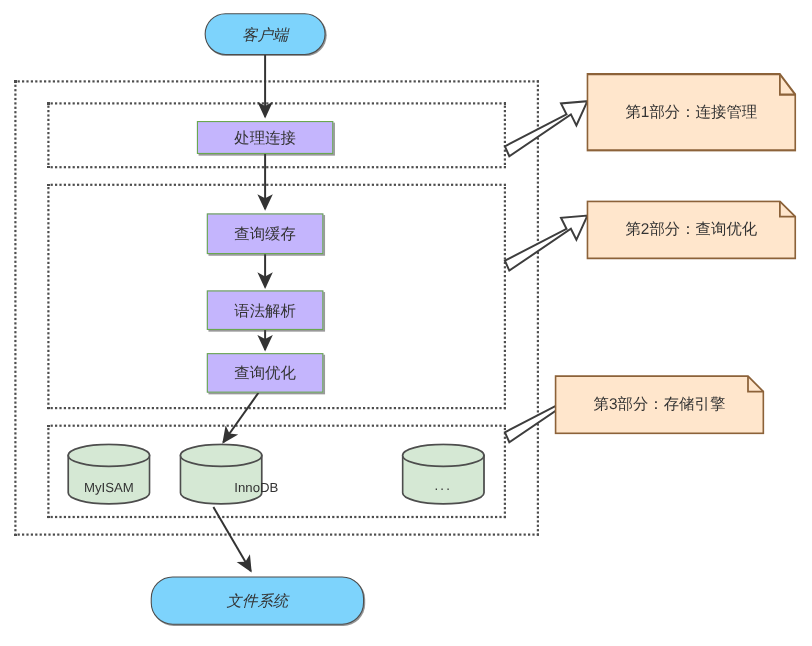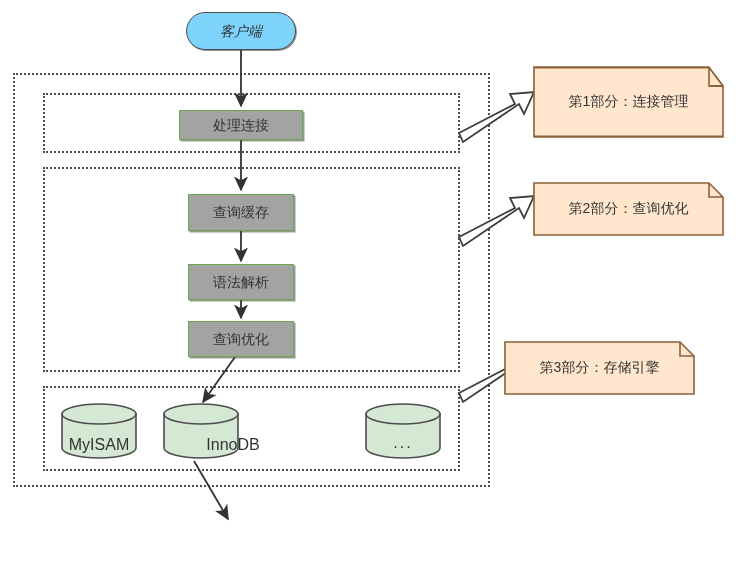--- a/index.html
+++ b/index.html
@@ -38,21 +38,21 @@
   }
   .rounded-node {
     border-radius: 20px;
     border: 1.6px solid #4d4d4d;
     background: #7dd3fc;
     box-shadow: 1px 1px 0 rgba(60,60,60,0.55);
     font-style: italic;
   }
   .proc-node {
     border: 1.6px solid #6aa84f;
-    background: #a3a3a3;
+    background: #c4b5fd;
     box-shadow: 1.5px 1.5px 0 rgba(70,70,70,0.55);
   }
   .group-box {
     position: absolute;
     box-sizing: border-box;
     border: 2px dotted #4d4d4d;
     background: transparent;
   }
   .note {
     position: absolute;
@@ -75,21 +75,21 @@
   }
   .cyl {
     position: absolute;
     box-sizing: border-box;
   }
   .cyl-label {
     position: absolute;
     left: 0;
     width: 100%;
     text-align: center;
-    font-size: 16px;
+    font-size: 12px;
     color: #333333;
     z-index: 3;
   }
 </style>
 </head>
 <body>
 
 <div id="canvas">
 
   <div class="group-box" style="left:13px; top:73px; width:477px; height:414px;"></div>
@@ -129,20 +129,23 @@
 
     <g>
       <path d="M459,393 L515,364 L510,354 L534,352 L524,374 L519,364 L463,402 Z" fill="#ffffff" stroke="#3d3d3d" stroke-width="1.8" stroke-linejoin="miter"></path>
     </g>
   </svg>
 
   <div class="node rounded-node" style="left:186px; top:12px; width:110px; height:38px;">
     <span>客户端</span>
   </div>
 
+  <div class="node rounded-node" style="left:137px; top:524px; width:194px; height:44px;">
+    <span>文件系统</span>
+  </div>
 
   <div class="node proc-node" style="left:179px; top:110px; width:124px; height:30px;">
     <span>处理连接</span>
   </div>
 
   <div class="node proc-node" style="left:188px; top:194px; width:106px; height:37px;">
     <span>查询缓存</span>
   </div>
 
   <div class="node proc-node" style="left:188px; top:264px; width:106px; height:36px;text-align:center;">

